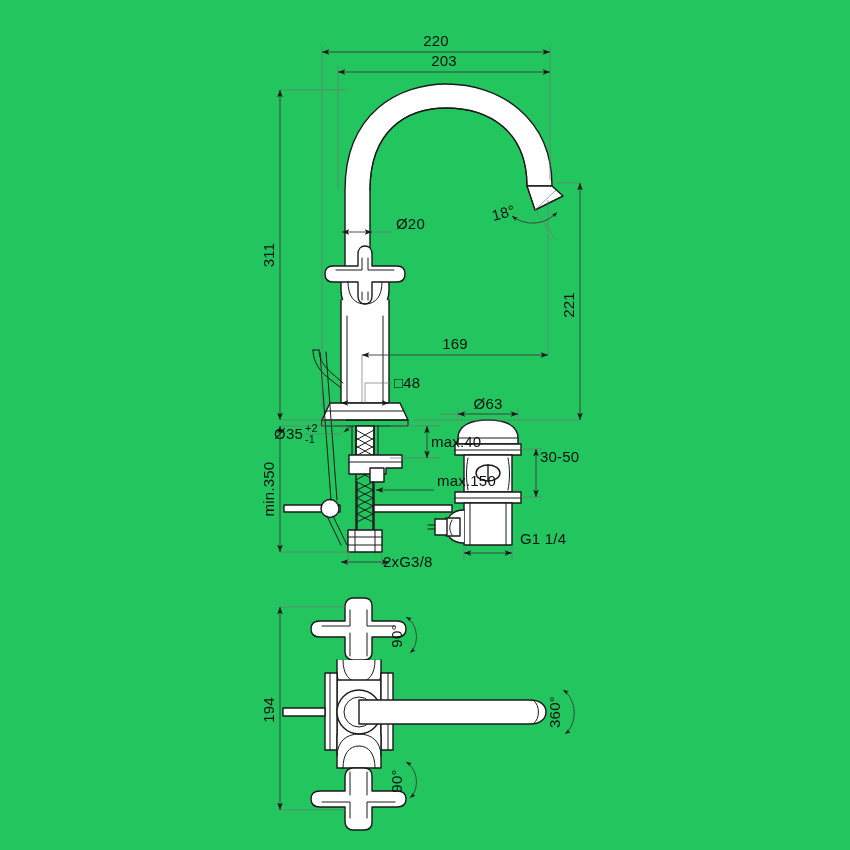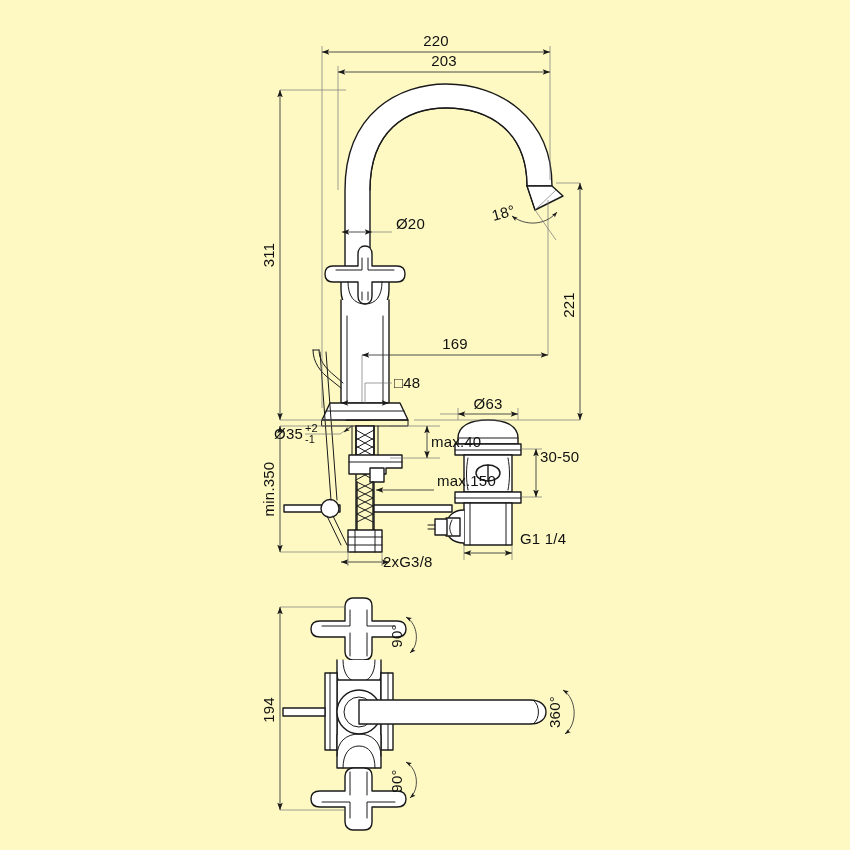--- a/index.html
+++ b/index.html
@@ -1,18 +1,18 @@
 <!DOCTYPE html>
 <html><head>
 <meta charset="utf-8">
 <style>
   html,body{margin:0;padding:0;background:#ffffff;}
   body{width:850px;height:850px;overflow:hidden;
        font-family:"Liberation Sans","DejaVu Sans",sans-serif;}
-  #sheet{position:relative;width:850px;height:850px;background:#fef9c3;}
+  #sheet{position:relative;width:850px;height:850px;background:#22c55e;}
   svg#drawing{position:absolute;left:0;top:0;width:850px;height:850px;display:block;}
   .ln{stroke:#1a1a1a;fill:none;stroke-linecap:round;stroke-linejoin:round;}
   .obj{stroke-width:1.4;}
   .objthin{stroke-width:1.0;}
   .dim{stroke:#3a3a3a;stroke-width:0.9;fill:none;}
   .ext{stroke:#777;stroke-width:0.7;fill:none;}
   .fillw{fill:#ffffff;}
   .dimtext{font-family:"Liberation Sans","DejaVu Sans",sans-serif;
            font-size:15px;fill:#111;letter-spacing:.2px;}
   .dimtext.small{font-size:11px;}

